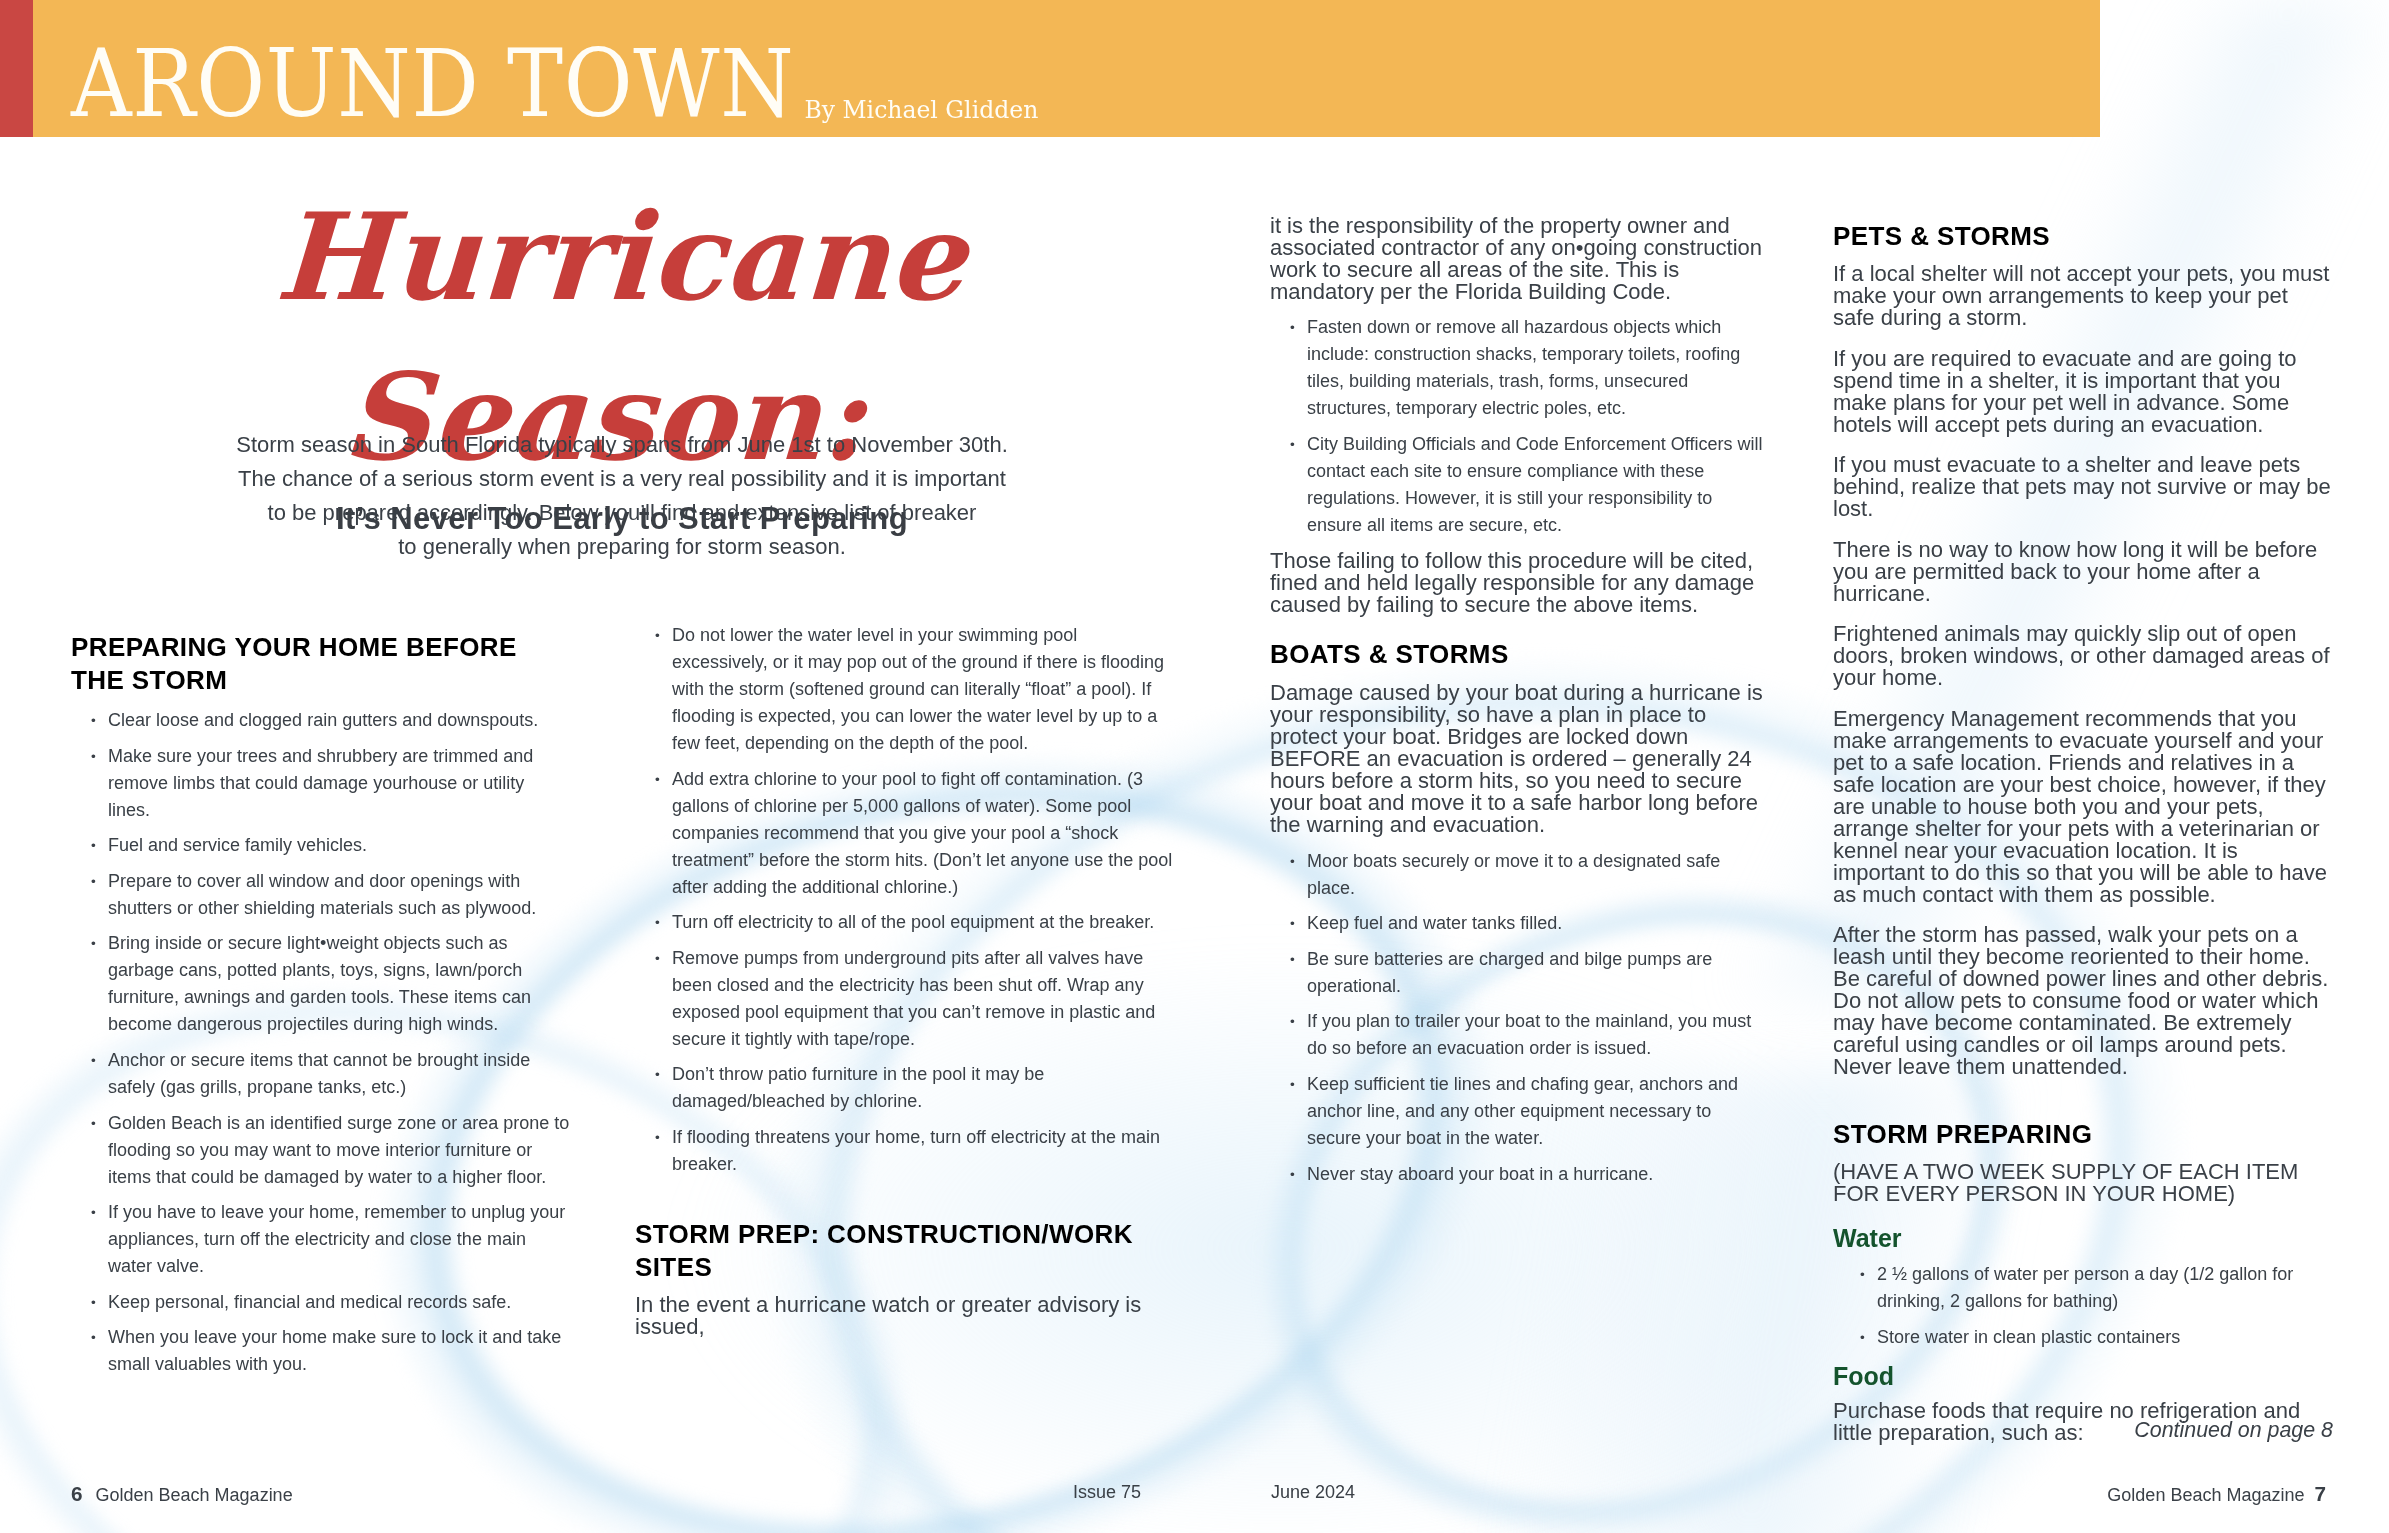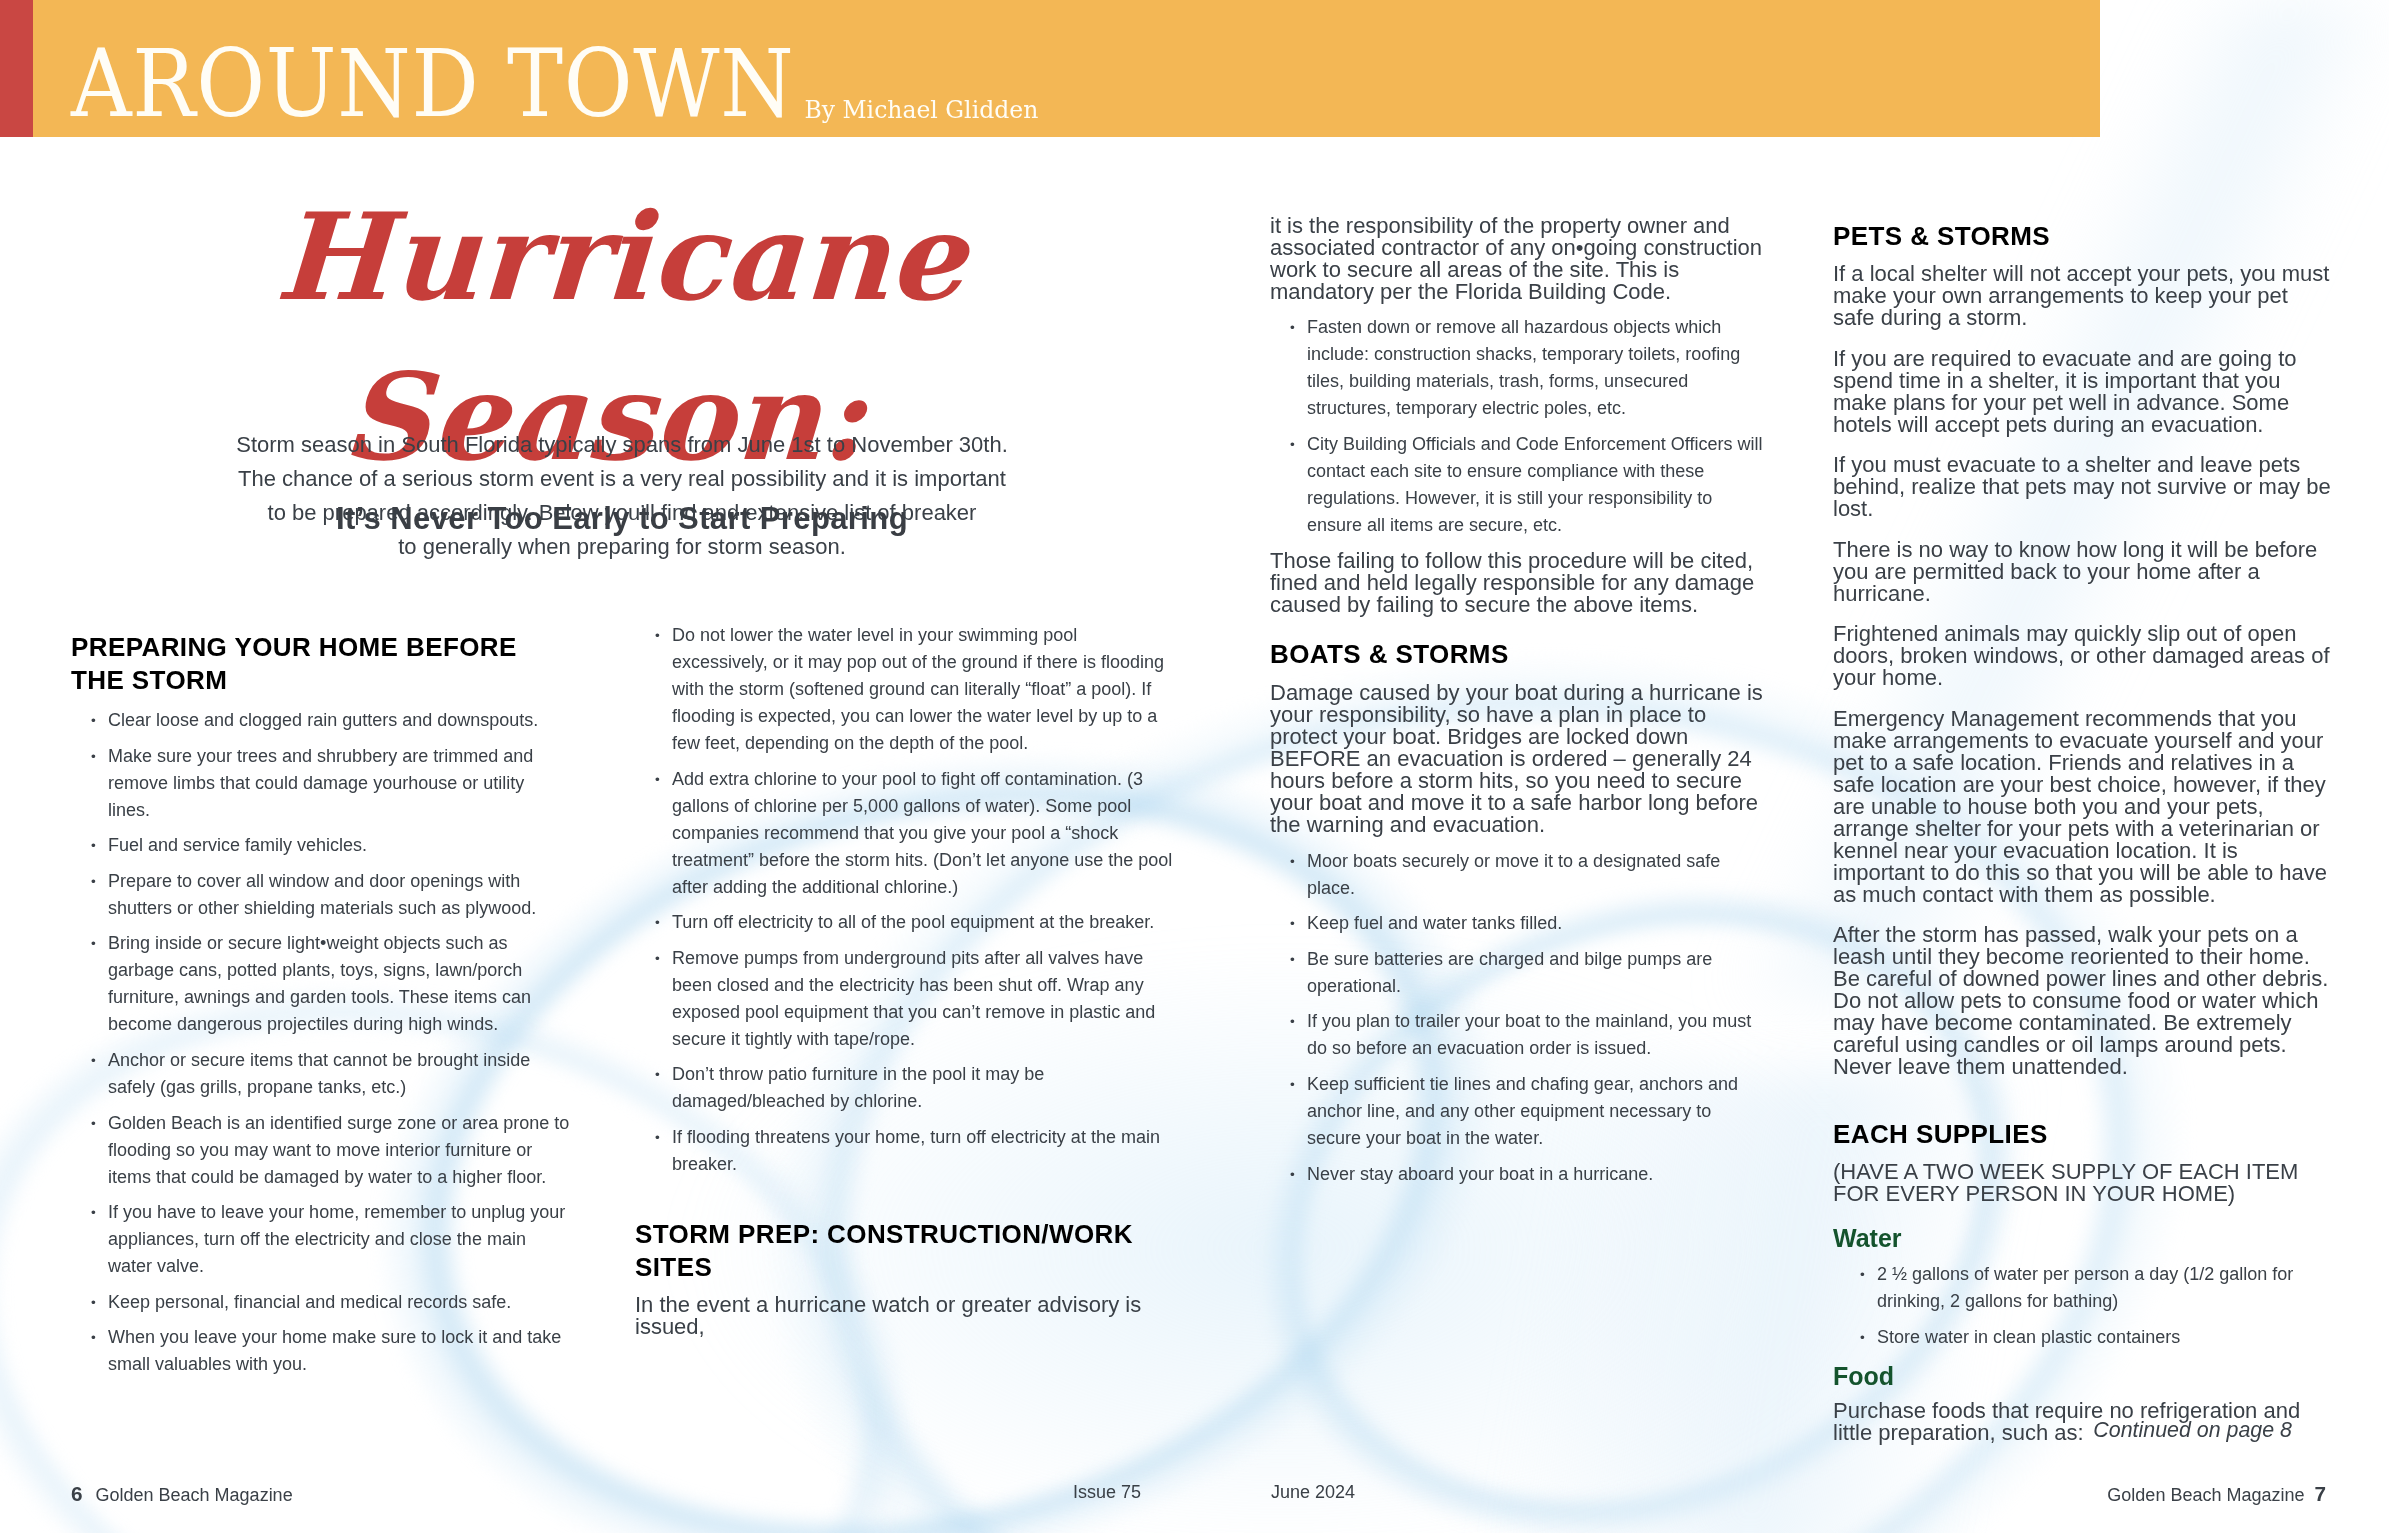--- a/index.html
+++ b/index.html
@@ -71,21 +71,21 @@
   .col p.caps{text-transform:none;}
 
   .col ul{list-style:none;margin:0 0 11.4px 0;padding:0;}
   .col li{position:relative;padding-left:37px;font-size:18px;line-height:27px;margin-bottom:8.6px;}
   .col li::before{content:"•";position:absolute;left:20px;top:0;font-size:13.6px;line-height:27px;color:#3a4047;}
   .col4 ul.supply li{padding-left:44px;}
   .col4 ul.supply li::before{left:27px;}
 
   .sublabel{font-size:25px;font-weight:700;color:#14532d;margin:4.3px 0 8.6px 0;}
 
-  .continued{position:absolute;left:1793px;top:1418px;width:499px;text-align:right;
+  .continued{position:absolute;left:1834px;top:1418px;width:499px;text-align:right;
     font-style:italic;font-size:21.4px;color:#3a4047;}
 
   
   .footer-item{position:absolute;top:1482px;font-size:18px;color:#3a4047;}
   .f-left{left:71px;}
   .f-issue{left:1073px;}
   .f-date{left:1271px;}
   .f-right{right:63px;}
   .pagenum{font-weight:700;font-size:20.7px;}
   .f-left .pagenum{margin-right:13px;}
@@ -176,21 +176,21 @@
 
   <section class="col col4">
     <h3>PETS &amp; STORMS</h3>
     <p>If a local shelter will not accept your pets, you must make your own arrangements to keep your pet safe during a storm.</p>
     <p>If you are required to evacuate and are going to spend time in a shelter, it is important that you make plans for your pet well in advance. Some hotels will accept pets during an evacuation.</p>
     <p>If you must evacuate to a shelter and leave pets behind, realize that pets may not survive or may be lost.</p>
     <p>There is no way to know how long it will be before you are permitted back to your home after a hurricane.</p>
     <p>Frightened animals may quickly slip out of open doors, broken windows, or other damaged areas of your home.</p>
     <p>Emergency Management recommends that you make arrangements to evacuate yourself and your pet to a safe location. Friends and relatives in a safe location are your best choice, however, if they are unable to house both you and your pets, arrange shelter for your pets with a veterinarian or kennel near your evacuation location. It is important to do this so that you will be able to have as much contact with them as possible.</p>
     <p>After the storm has passed, walk your pets on a leash until they become reoriented to their home. Be careful of downed power lines and other debris. Do not allow pets to consume food or water which may have become contaminated. Be extremely careful using candles or oil lamps around pets. Never leave them unattended.</p>
-    <h3 class="h-gap">EACH SUPPLIES</h3>
+    <h3 class="h-gap">STORM PREPARING</h3>
     <p class="caps">(HAVE A TWO WEEK SUPPLY OF EACH ITEM FOR EVERY PERSON IN YOUR HOME)</p>
     <div class="sublabel">Water</div>
     <ul class="supply">
       <li>2 ½ gallons of water per person a day (1/2 gallon for drinking, 2 gallons for bathing)</li>
       <li>Store water in clean plastic containers</li>
     </ul>
     <div class="sublabel">Food</div>
     <p>Purchase foods that require no refrigeration and little preparation, such as:</p>
   </section>
 

